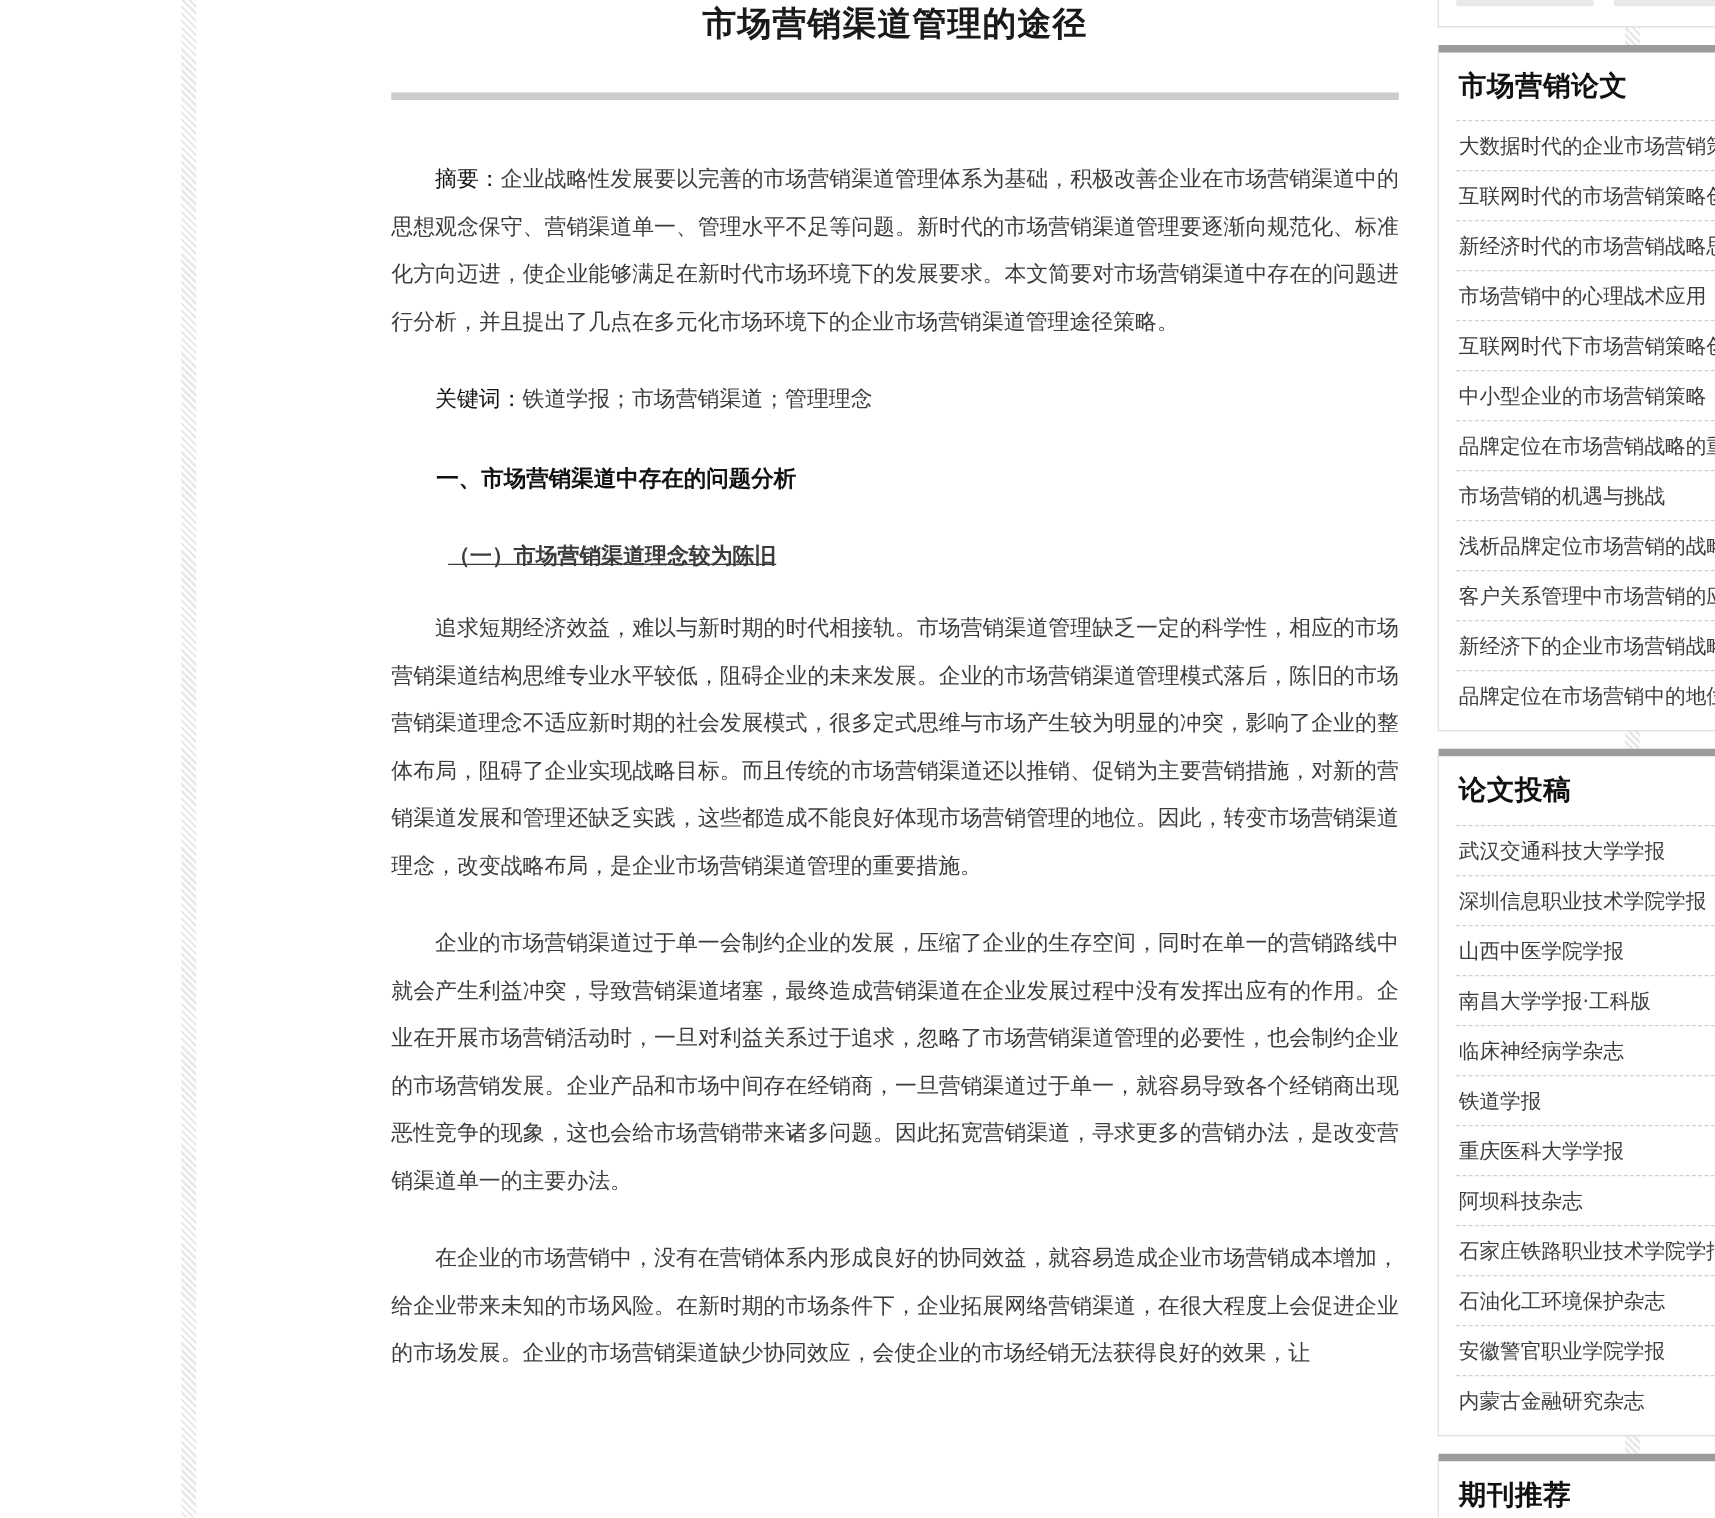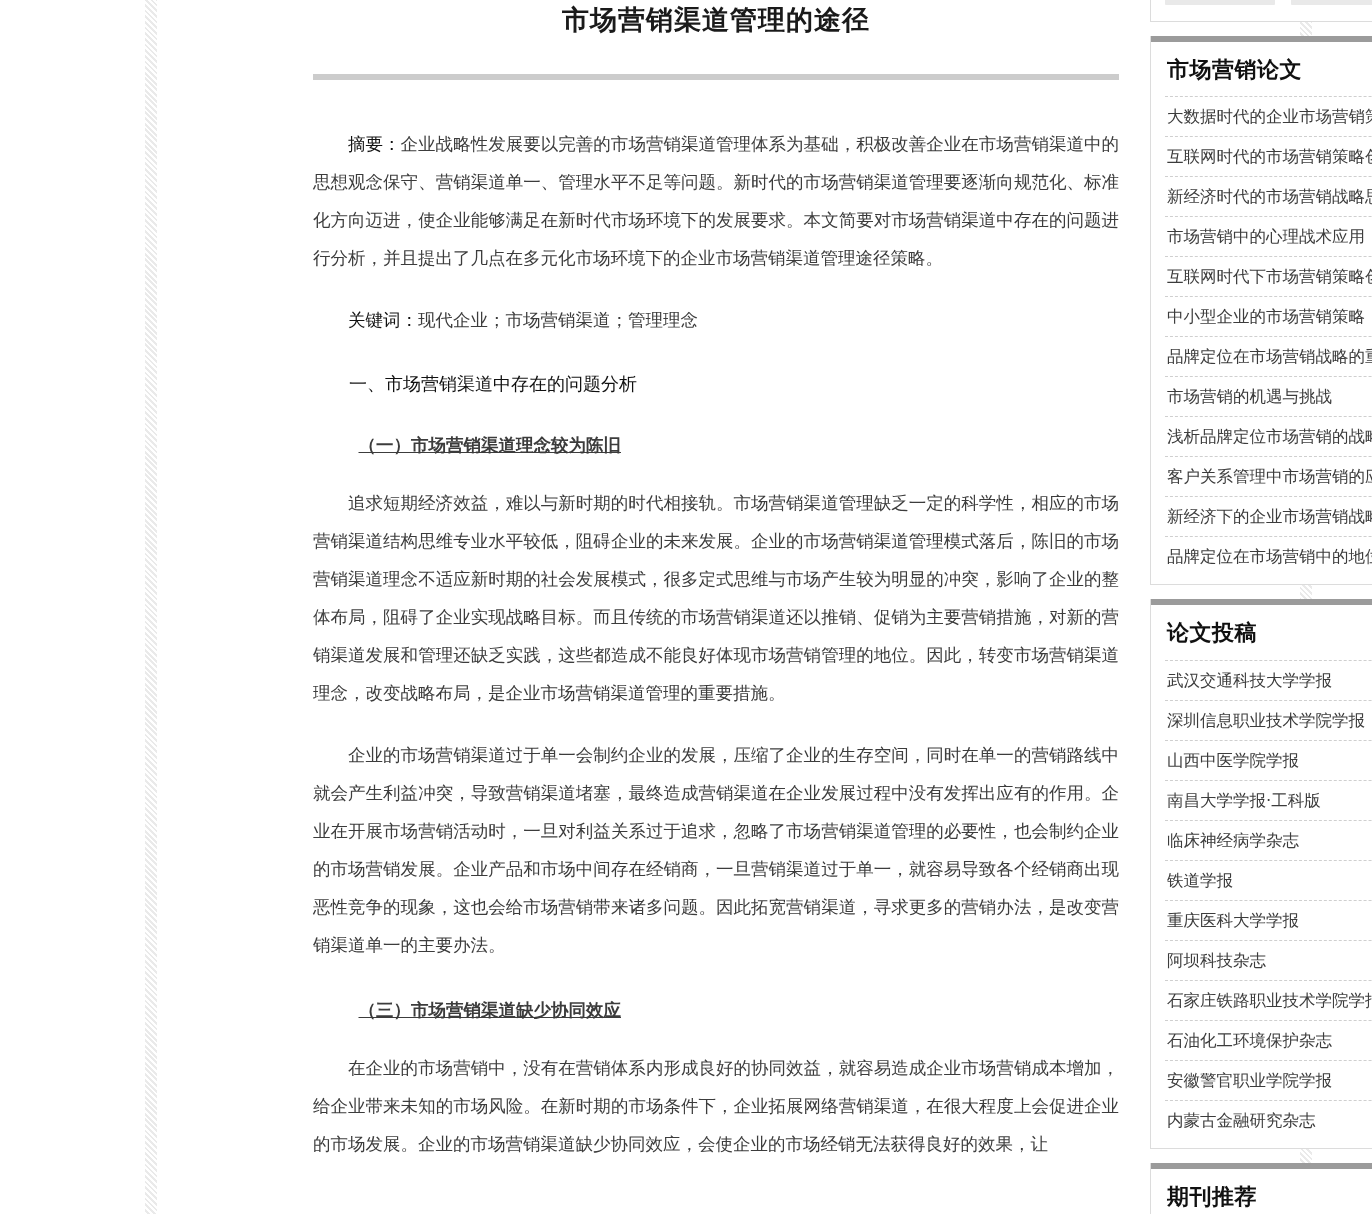--- a/index.html
+++ b/index.html
@@ -99,21 +99,21 @@
     text-indent: 2em;
   }
   .keywords .lbl {
     font-weight: normal;
     color: #111111;
   }
 
   .h2 {
     margin-top: 32px;
     font-size: 18px;
-    font-weight: normal;
+    font-weight: bold;
     color: #111111;
     text-indent: 2em;
     line-height: 30px;
   }
 
   .h3 {
     margin-top: 31px;
     font-size: 17.5px;
     color: #3c3c3c;
     text-indent: 2.6em;
@@ -212,32 +212,31 @@
 
     <div class="article">
       <div class="article-inner">
 
         <h1 class="article-title">市场营销渠道管理的途径</h1>
 
         <div class="title-rule"></div>
 
         <p class="abstract"><span class="lbl">摘要：</span><span>企业战略性发展要以完善的市场营销渠道管理体系为基础，积极改善企业在市场营销渠道中的思想观念保守、营销渠道单一、管理水平不足等问题。新时代的市场营销渠道管理要逐渐向规范化、标准化方向迈进，使企业能够满足在新时代市场环境下的发展要求。本文简要对市场营销渠道中存在的问题进行分析，并且提出了几点在多元化市场环境下的企业市场营销渠道管理途径策略。</span></p>
 
-        <p class="keywords"><span class="lbl">关键词：</span><span>现代企业；市场营销渠道；管理理念</span></p>
+        <p class="keywords"><span class="lbl">关键词：</span><span>铁道学报；市场营销渠道；管理理念</span></p>
 
         <h2 class="h2">一、市场营销渠道中存在的问题分析</h2>
 
         <h3 class="h3">（一）市场营销渠道理念较为陈旧</h3>
 
         <p class="para">追求短期经济效益，难以与新时期的时代相接轨。市场营销渠道管理缺乏一定的科学性，相应的市场营销渠道结构思维专业水平较低，阻碍企业的未来发展。企业的市场营销渠道管理模式落后，陈旧的市场营销渠道理念不适应新时期的社会发展模式，很多定式思维与市场产生较为明显的冲突，影响了企业的整体布局，阻碍了企业实现战略目标。而且传统的市场营销渠道还以推销、促销为主要营销措施，对新的营销渠道发展和管理还缺乏实践，这些都造成不能良好体现市场营销管理的地位。因此，转变市场营销渠道理念，改变战略布局，是企业市场营销渠道管理的重要措施。</p>
 
 
         <p class="para">企业的市场营销渠道过于单一会制约企业的发展，压缩了企业的生存空间，同时在单一的营销路线中就会产生利益冲突，导致营销渠道堵塞，最终造成营销渠道在企业发展过程中没有发挥出应有的作用。企业在开展市场营销活动时，一旦对利益关系过于追求，忽略了市场营销渠道管理的必要性，也会制约企业的市场营销发展。企业产品和市场中间存在经销商，一旦营销渠道过于单一，就容易导致各个经销商出现恶性竞争的现象，这也会给市场营销带来诸多问题。因此拓宽营销渠道，寻求更多的营销办法，是改变营销渠道单一的主要办法。</p>
 
-        <h3 class="h3">（三）市场营销渠道缺少协同效应</h3>
 
         <p class="para">在企业的市场营销中，没有在营销体系内形成良好的协同效益，就容易造成企业市场营销成本增加，给企业带来未知的市场风险。在新时期的市场条件下，企业拓展网络营销渠道，在很大程度上会促进企业的市场发展。企业的市场营销渠道缺少协同效应，会使企业的市场经销无法获得良好的效果，让</p>
 
       </div>
     </div>
 
     <div class="sidebar">
 
       <div class="widget-stub">
         <div class="stub-line" style="width:110px;"></div>

